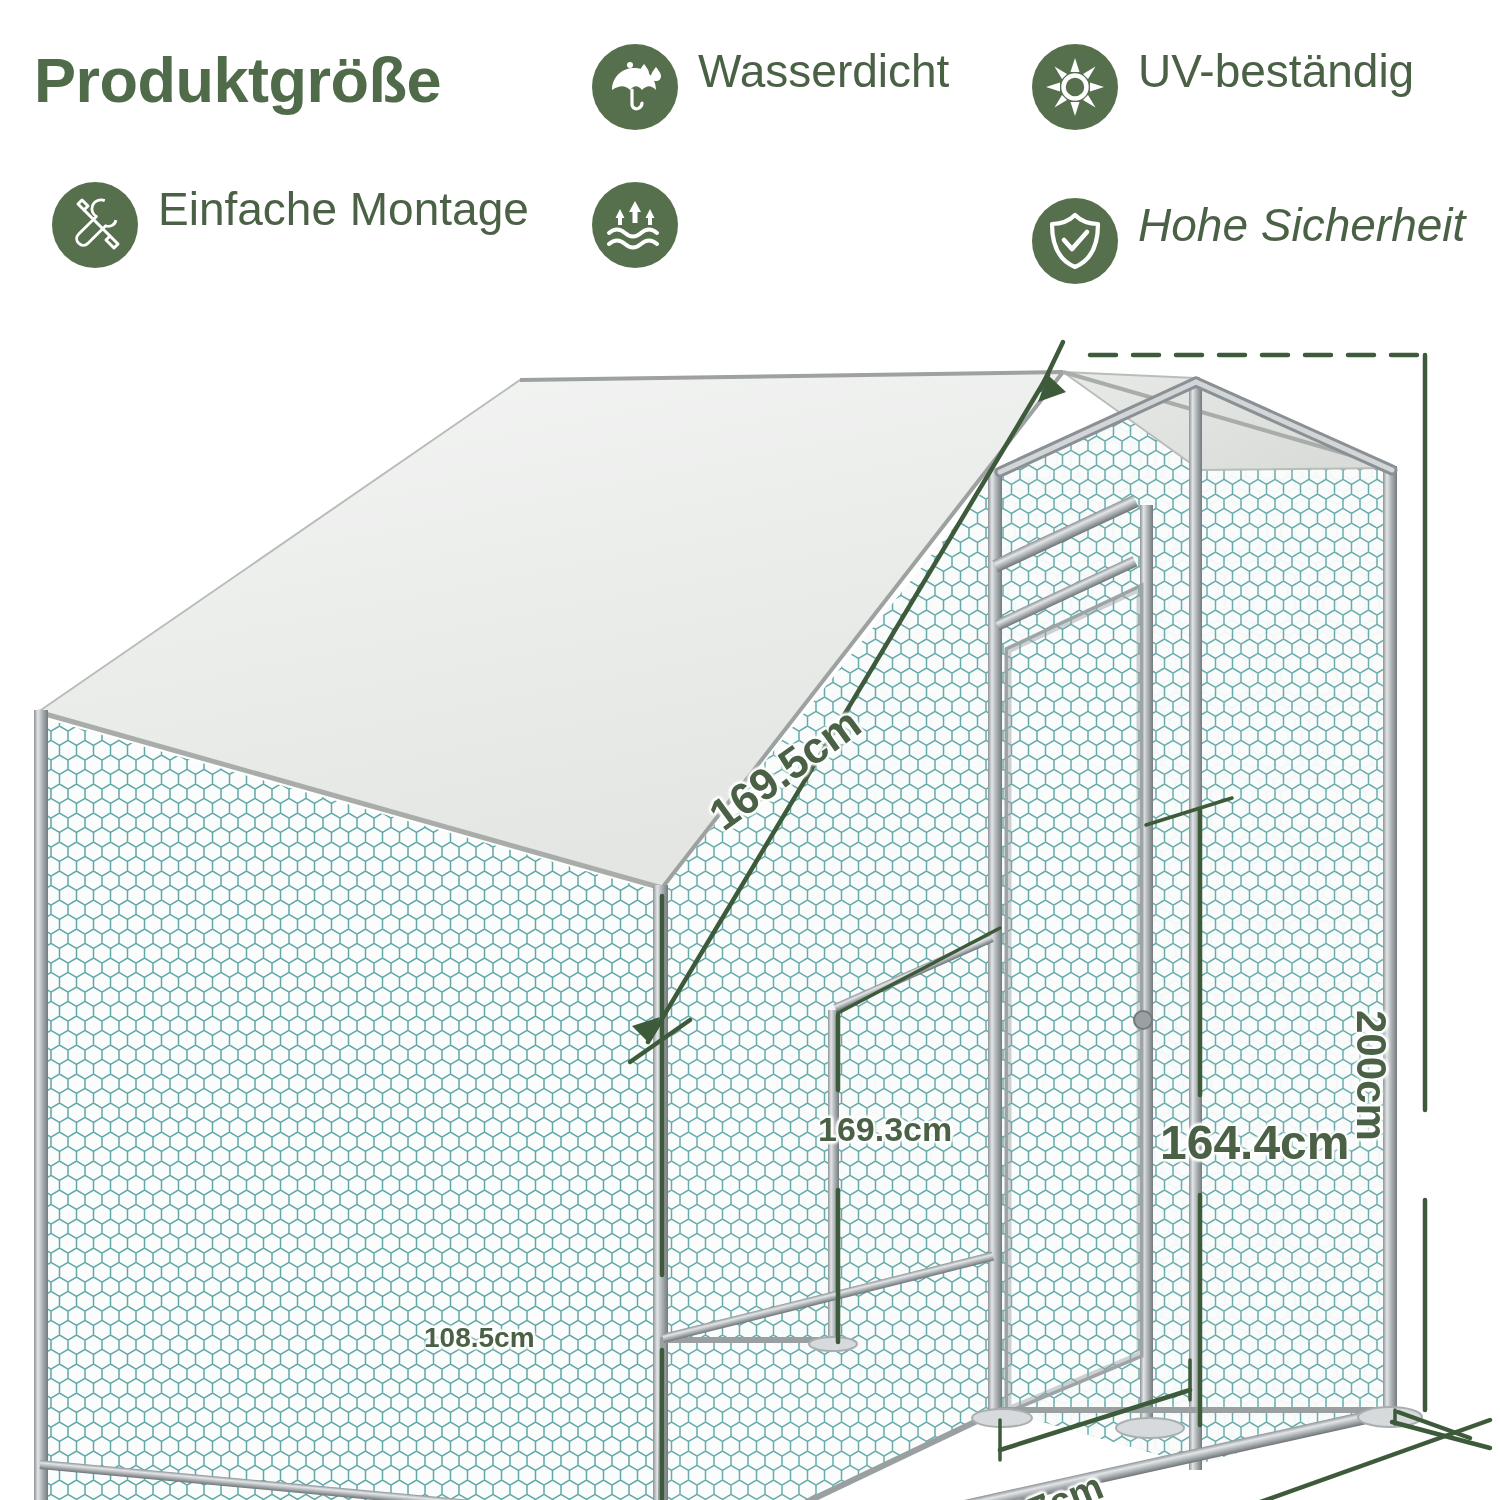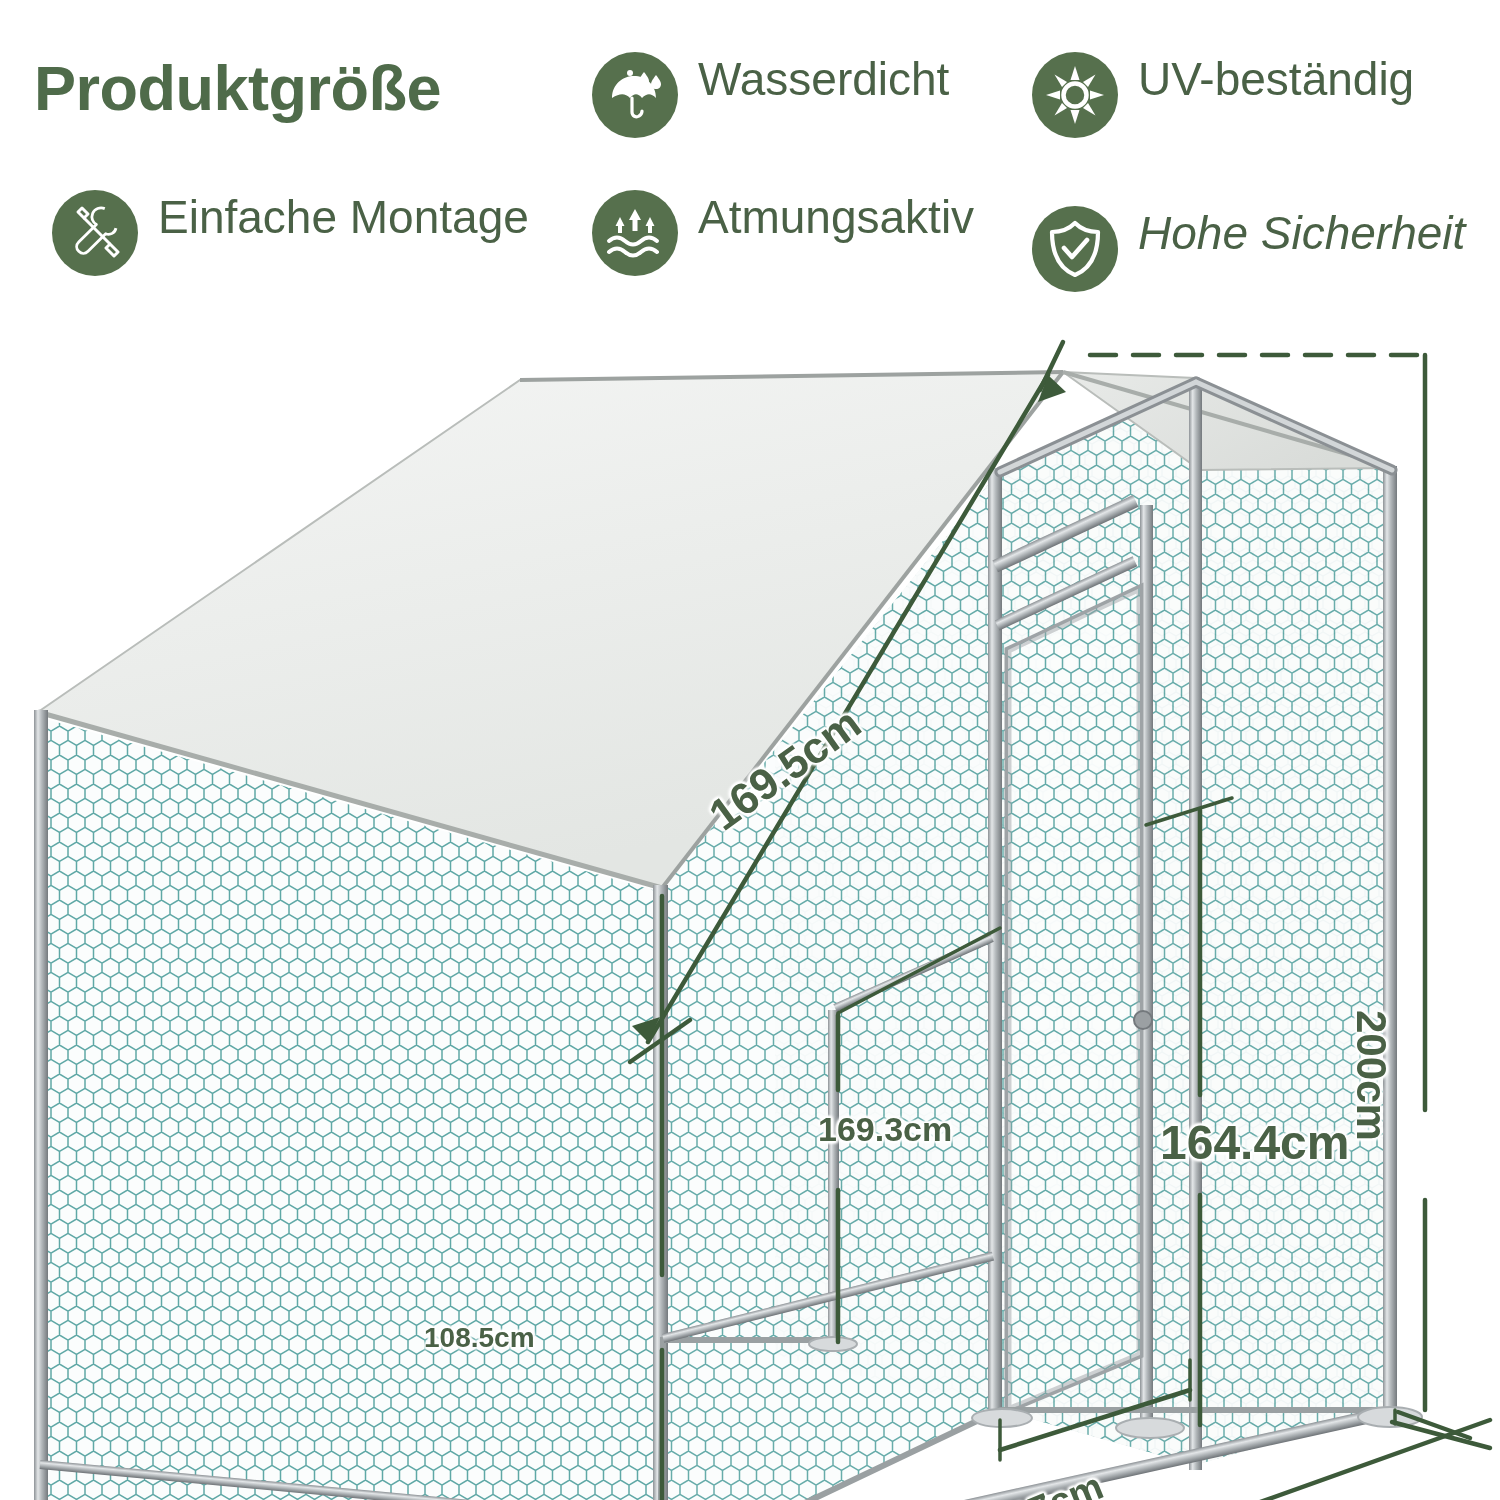--- a/index.html
+++ b/index.html
@@ -5,21 +5,21 @@
   * { box-sizing: border-box; margin: 0; padding: 0; }
   html, body {
     width: 1500px; height: 1500px;
     background: #ffffff;
     font-family: "Liberation Sans", sans-serif;
     overflow: hidden;
   }
   #root { position: relative; width: 1500px; height: 1500px; }
 
   
-  #header { position: absolute; left: 0; top: 0; width: 1500px; height: 320px; margin-top: 8px; }
+  #header { position: absolute; left: 0; top: 0; width: 1500px; height: 320px; }
 
   #page-title {
     position: absolute; left: 34px; top: 44px;
     font-size: 63px; font-weight: bold; letter-spacing: -0.5px;
     color: #4f6b4a; white-space: nowrap;
   }
 
   .badge { position: absolute; display: flex; gap: 20px; }
   .badge-icon {
     width: 86px; height: 86px; border-radius: 50%;
@@ -125,21 +125,20 @@
             <path d="M30 2 L36 13 L32.5 13 L32.5 24 L27.5 24 L27.5 13 L24 13 Z"></path>
             <path d="M15 10 L19.5 19 L17 19 L17 26 L13 26 L13 19 L10.5 19 Z"></path>
             <path d="M45 10 L49.5 19 L47 19 L47 26 L43 26 L43 19 L40.5 19 Z"></path>
           </g>
           <g stroke="#ffffff" stroke-width="4" fill="none" stroke-linecap="round">
             <path d="M4 34 Q12 27 20 34 T36 34 T52 34"></path>
             <path d="M4 45 Q12 38 20 45 T36 45 T52 45"></path>
           </g>
         </svg>
       </div>
-      <div class="badge-label">Atmungsaktiv</div>
     </div>
 
     <div class="badge" id="badge-sicherheit">
       <div class="badge-icon">
         <svg width="54" height="58" viewBox="0 0 54 58">
           <path d="M27 3 C20 10 11 12 4 12 C4 32 10 48 27 55 C44 48 50 32 50 12 C43 12 34 10 27 3 Z" fill="none" stroke="#ffffff" stroke-width="4.2" stroke-linejoin="round"></path>
           <path d="M16 28 L24 37 L39 20" fill="none" stroke="#ffffff" stroke-width="4.6" stroke-linecap="round" stroke-linejoin="round"></path>
         </svg>
       </div>
       <div class="badge-label">Hohe Sicherheit</div>

